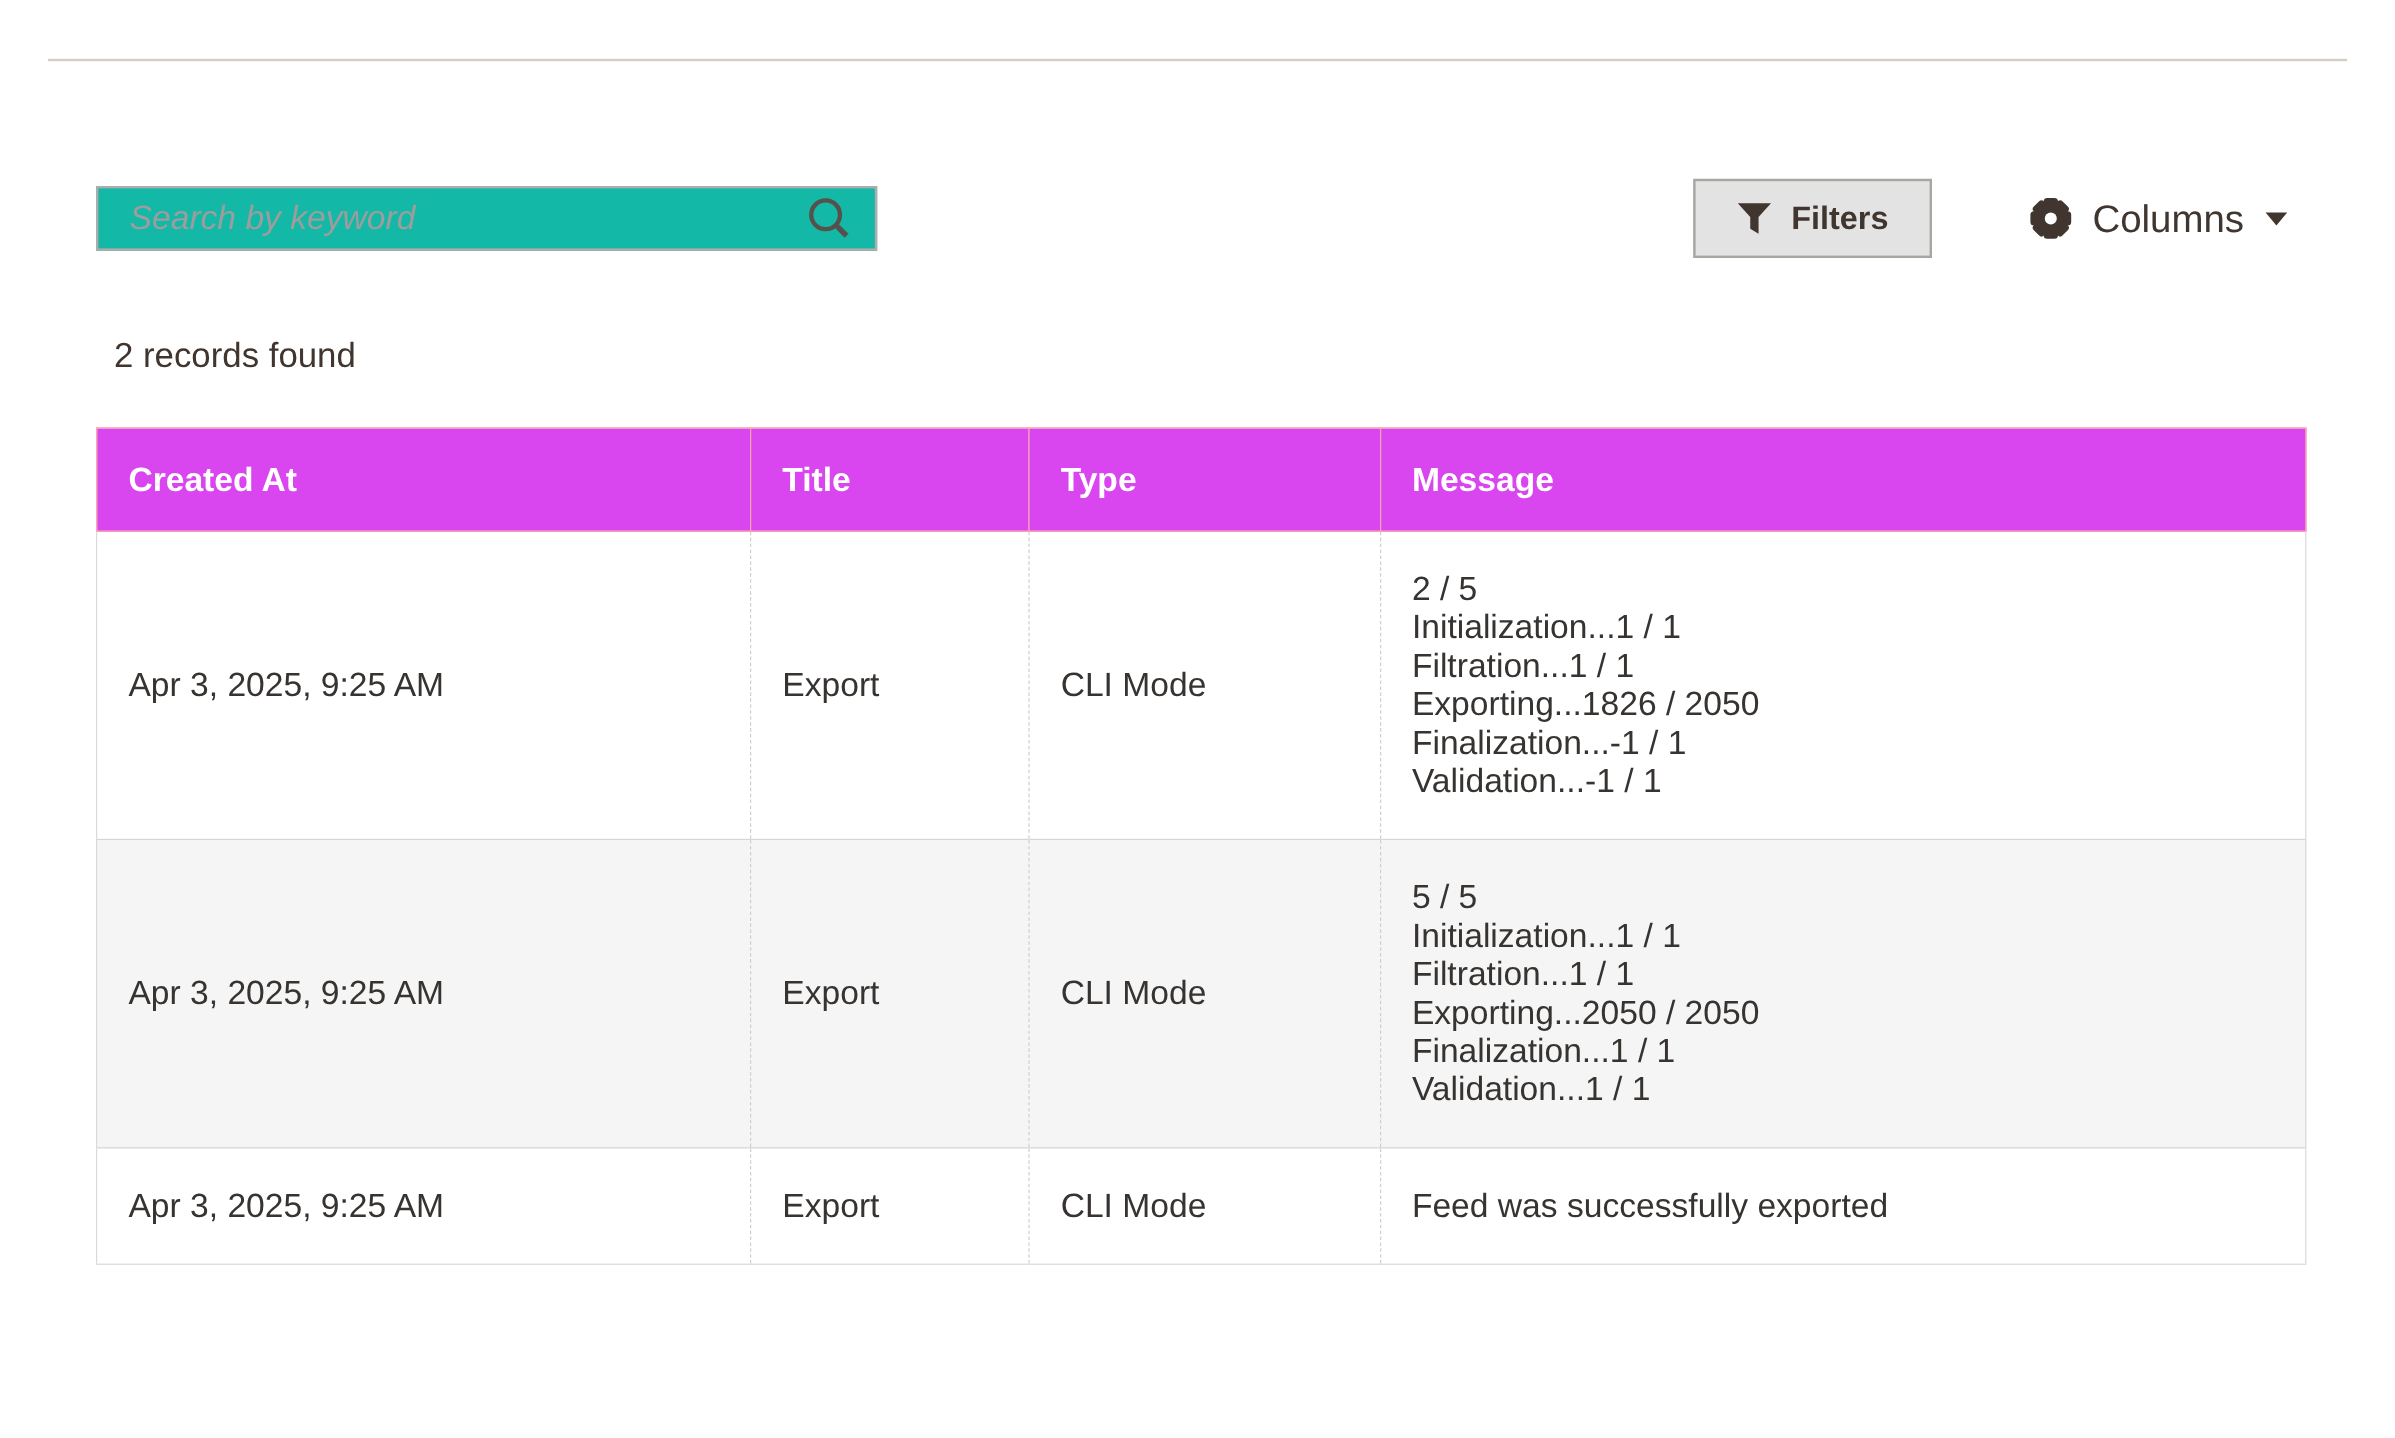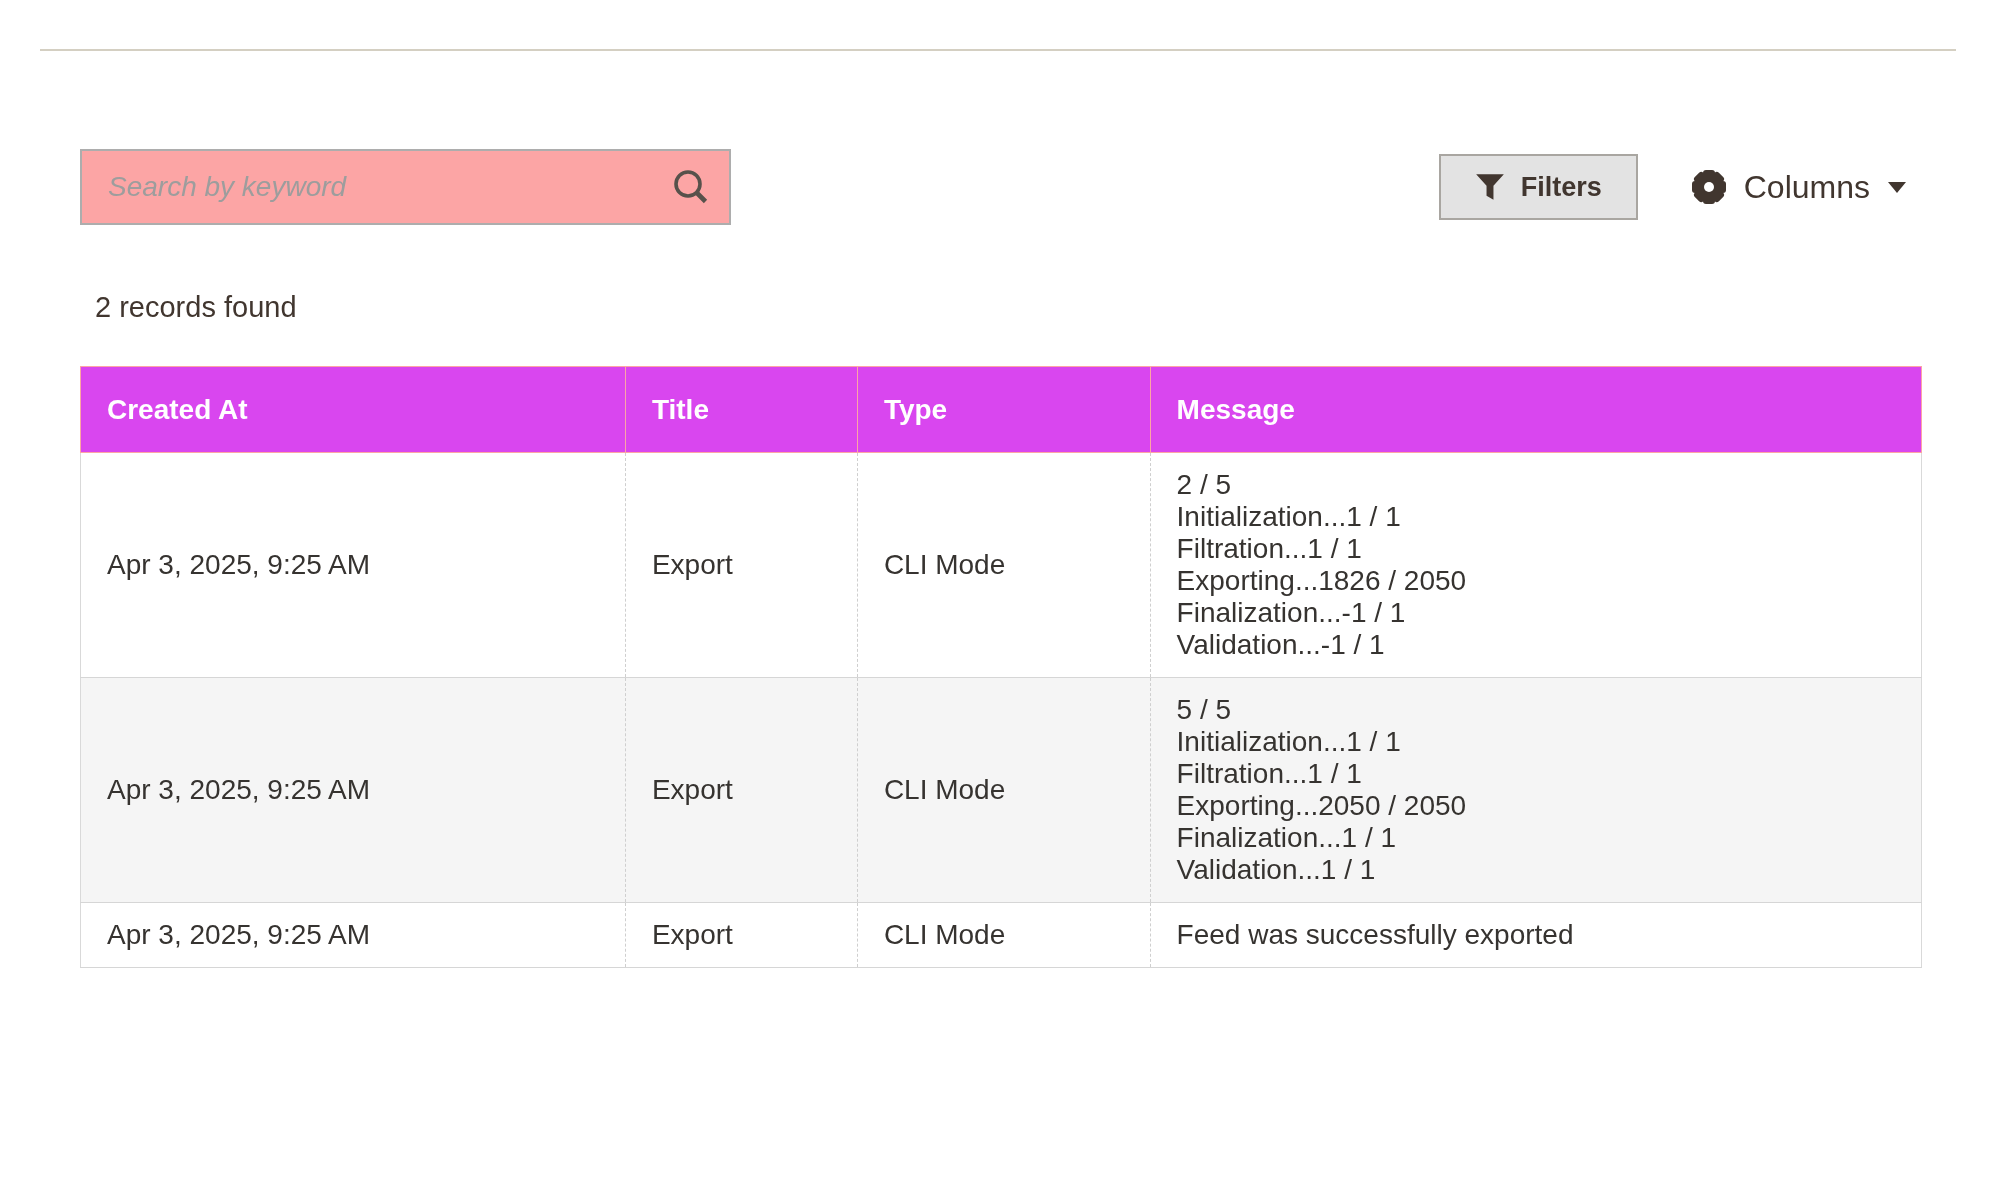--- a/index.html
+++ b/index.html
@@ -28,44 +28,44 @@
 
   
   .toolbar {
     display: flex;
     justify-content: space-between;
     align-items: center;
     margin-top: 98px;
   }
   .search-box {
     position: relative;
-    width: 651px; height: 76px;
+    width: 651px; height: 54px;
     border: 2px solid #adadad;
-    background: #fca5a5;
+    background: #14b8a6;
   }
   .search-box input {
     width: 100%; height: 100%;
     border: none; outline: none;
     padding: 0 76px 0 26px;
     font-size: 28px;
     font-family: inherit;
     color: #41362f;
     background: transparent;
   }
   .search-box input::placeholder { font-style: italic; color: #9d9d9d; }
   .search-icon {
     position: absolute; right: 18px; top: 50%;
     transform: translateY(-50%);
     width: 40px; height: 40px;
     display: flex; align-items: center; justify-content: center;
     cursor: pointer;
   }
   .toolbar-right {
     display: flex; align-items: center;
-    gap: 52px;
+    gap: 80px;
     padding-right: 16px;
   }
   .filters-btn {
     display: flex; align-items: center; gap: 16px;
     height: 66px; padding: 0 34px;
     background: #e3e3e3;
     border: 2px solid #a9a6a1;
     font-family: inherit;
     font-size: 27px; font-weight: 600;
     color: #41362f;
@@ -181,21 +181,21 @@
     color: #ffffff;
     font-size: 28px; font-weight: 700;
     text-align: left;
     padding: 28px 26px;
     border: 1px solid #fca5a5;
     line-height: 29px;
   }
   .history-grid td {
     font-size: 28px;
     color: #363330;
-    padding: 16px 26px;
+    padding: 32px 26px;
     line-height: 32px;
     vertical-align: middle;
     border-bottom: 1px solid #d6d6d6;
     border-left: 1px dashed #cfcfcf;
   }
   .history-grid td:first-child { border-left: none; }
   .history-grid tbody tr:nth-child(even) { background: #f5f5f5; }
   .msg { white-space: pre-line; }
 </style>
 </head>

